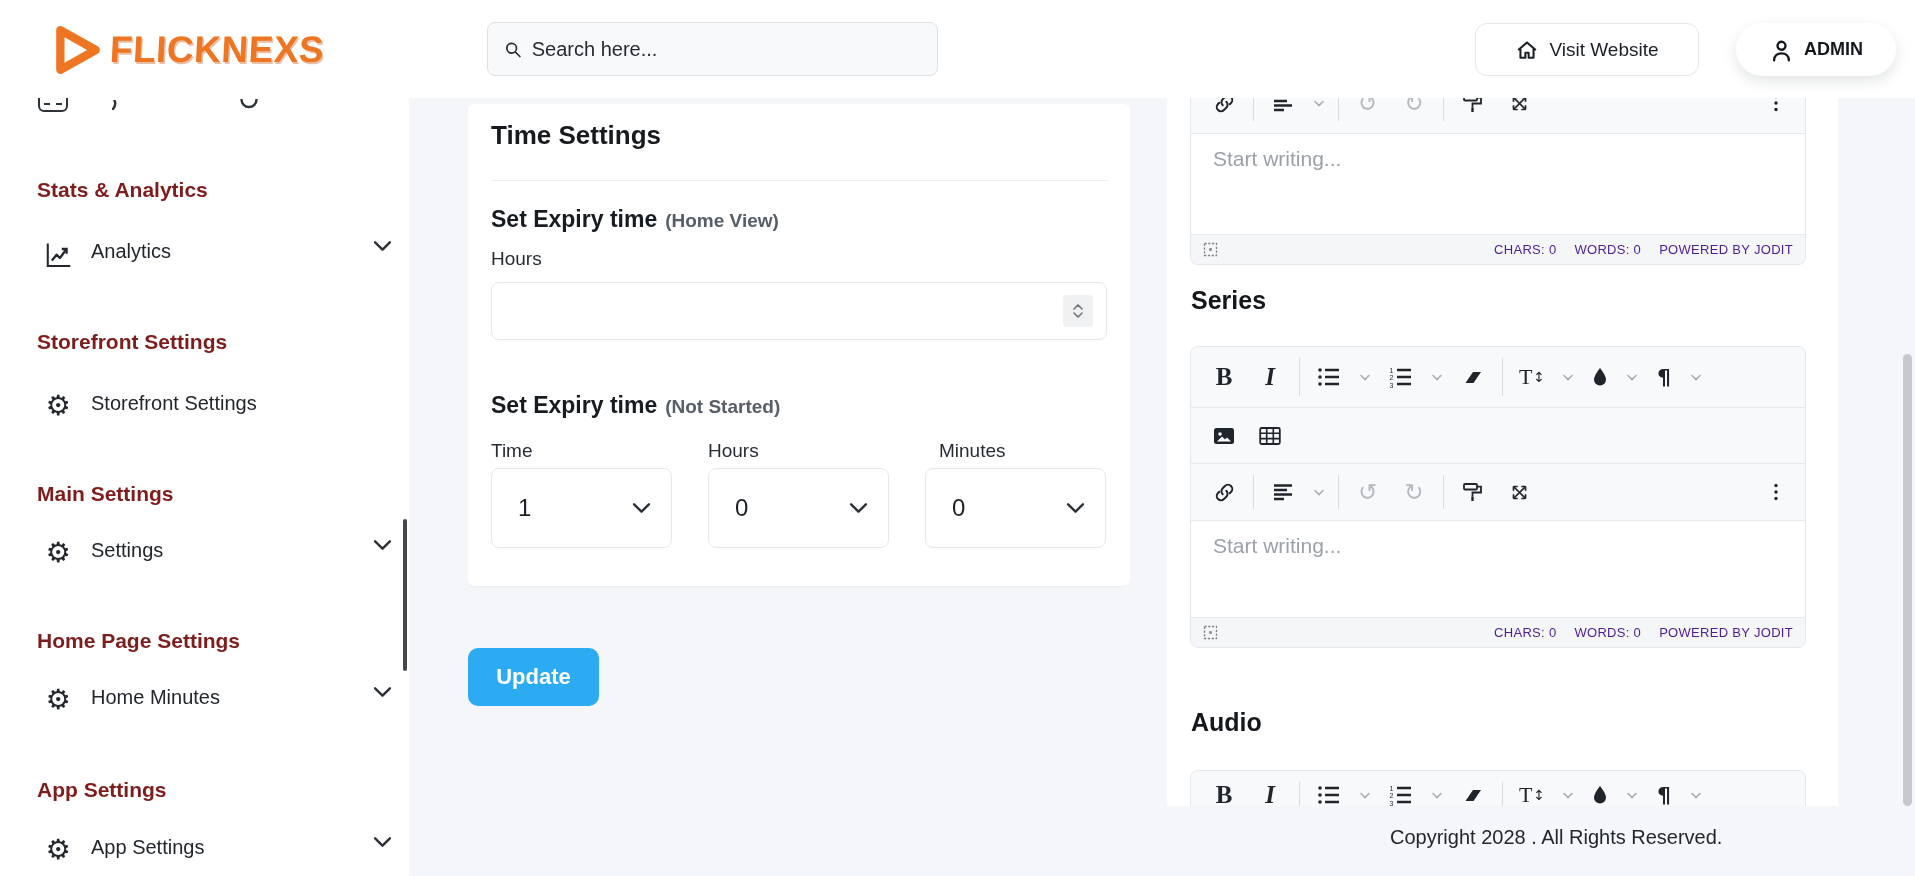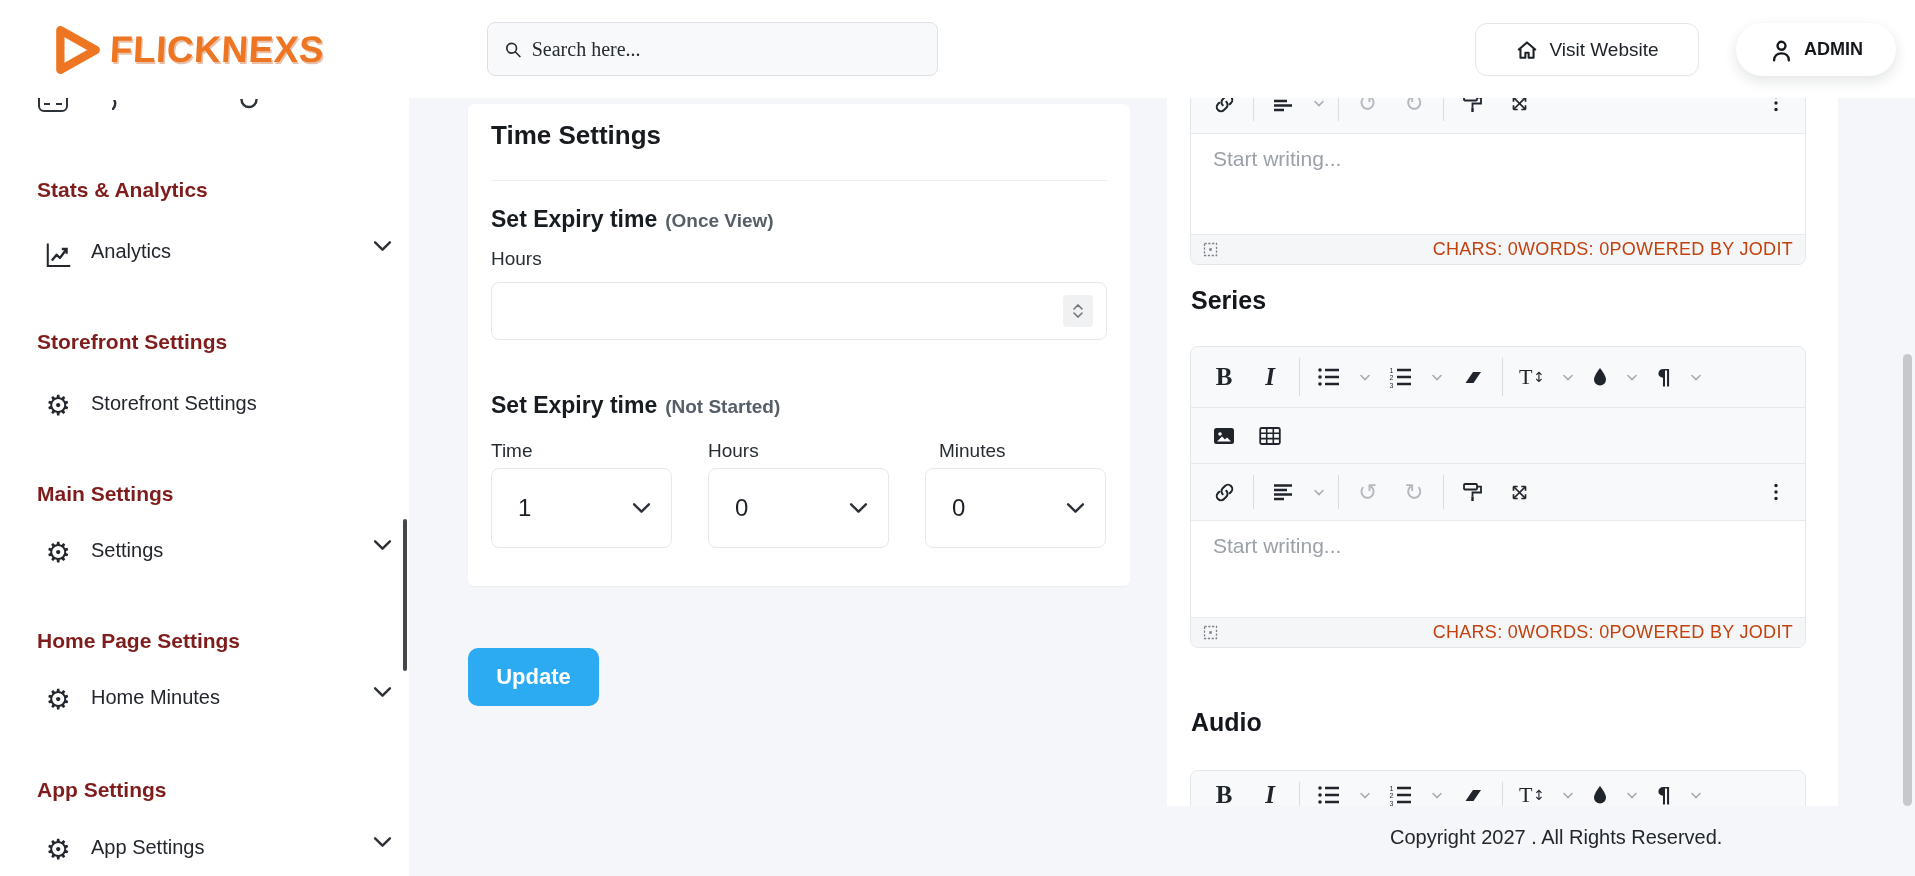--- a/index.html
+++ b/index.html
@@ -5,21 +5,21 @@
   * { margin:0; padding:0; box-sizing:border-box; }
   html,body { width:1915px; height:876px; }
   body { font-family:"Liberation Sans","DejaVu Sans",sans-serif; background:#f4f6f9; overflow:hidden; }
   .page { position:relative; width:1915px; height:876px; background:#f4f6f9; overflow:hidden; }
 
   
   .header { position:absolute; left:0; top:0; width:1915px; height:98px; background:#fff; z-index:40; }
   .logo { position:absolute; left:52px; top:21px; height:58px; display:flex; align-items:center; gap:8px; cursor:pointer; }
   .brand { font-size:37px; font-weight:800; color:#ee7623; letter-spacing:0.5px; transform:skewX(-3deg); text-shadow:1.5px 2px 0 rgba(186,74,9,0.35); white-space:nowrap; }
   .search { position:absolute; left:487px; top:22px; width:451px; height:54px; background:#f8f9fb; border:1px solid #dde1e6; border-radius:8px; display:flex; align-items:center; padding:0 16px; gap:10px; }
-  .search input { border:none; outline:none; background:transparent; font-size:20px; color:#22272e; width:100%; font-family:Liberation Serif, serif; }
+  .search input { border:none; outline:none; background:transparent; font-size:20px; color:#22272e; width:100%; font-family:Liberation Sans, sans-serif; }
   .search input::placeholder { color:#262b31; opacity:1; }
   .hbtn { position:absolute; top:23px; height:53px; background:#fff; display:flex; align-items:center; justify-content:center; gap:10px; cursor:pointer; white-space:nowrap; }
   .visit { left:1475px; width:224px; border:1px solid #e3e7ea; border-radius:12px; font-size:19px; color:#1c2127; }
   .admin { left:1736px; width:160px; border:none; border-radius:27px; box-shadow:0 5px 14px rgba(20,30,45,0.12); font-size:18px; font-weight:700; color:#14181d; }
 
   
   .sidebar { position:absolute; left:0; top:98px; width:409px; height:778px; background:#fff; z-index:30; }
   .partial-row { position:absolute; left:0; top:0; width:100%; height:40px; overflow:hidden; cursor:pointer; }
   .pfrag-icon { position:absolute; left:38px; top:-14px; width:30px; height:28px; border:2px solid #2e3339; border-radius:6px; }
   .pfrag-dash { position:absolute; left:4px; bottom:5px; width:18px; border-top:2px dashed #2e3339; }
@@ -67,21 +67,21 @@
   .gB { font-family:"Liberation Serif","DejaVu Serif",serif; font-size:25px; font-weight:700; color:#1f252b; }
   .gI { font-family:"Liberation Serif","DejaVu Serif",serif; font-size:25px; font-style:italic; font-weight:600; color:#1f252b; }
   .gT { font-family:"Liberation Serif","DejaVu Serif",serif; font-size:22px; color:#1f252b; }
   .gTa { font-family:"DejaVu Sans",sans-serif; font-size:14px; color:#1f252b; margin-left:1px; }
   .gP { font-family:"DejaVu Sans",sans-serif; font-size:22px; font-weight:700; color:#1f252b; }
   .gU { font-family:"DejaVu Sans",sans-serif; font-size:23px; color:#b5bac0; }
   .jcontent { position:relative; background:#fff; }
   .jcontent .ph { position:absolute; left:22px; top:13px; font-size:21px; color:#9aa1a9; }
   .jstatus { height:30px; background:#f5f6f8; border-top:1px solid #e7eaec; display:flex; align-items:center; padding:0 12px; }
   .jstatus .spacer { flex:1; }
-  .stat { font-size:18px; color:#c2410c; letter-spacing:0.3px; white-space:nowrap; }
+  .stat { font-size:13px; color:#4c1d95; letter-spacing:0.3px; margin-left:18px; white-space:nowrap; }
   .rsz { display:flex; align-items:center; cursor:nwse-resize; }
 
   
   .copyright { position:absolute; left:1390px; top:826px; font-size:20px; color:#22272e; white-space:nowrap; }
   .pg-scroll { position:absolute; left:1903px; top:354px; width:9px; height:452px; background:#c5c9ce; border-radius:4.5px; cursor:grab; z-index:50; }
 </style>
 </head>
 <body>
 
 <svg width="0" height="0" style="position:absolute" aria-hidden="true">
@@ -294,21 +294,21 @@
     </div>
 
     <div class="sb-scroll"></div>
   </aside>
 
   <div class="card">
     <div class="card-title">Time Settings</div>
     <div class="card-div"></div>
 
     <div class="sec-head" style="top:102px">
-      <span>Set Expiry time</span><span class="sec-qual">(Once View)</span>
+      <span>Set Expiry time</span><span class="sec-qual">(Home View)</span>
     </div>
     <div class="fld-label" style="left:23px;top:144px">Hours</div>
     <div class="numwrap">
       <input type="text" value="" style="">
       <div class="spinner">
         <svg width="10" height="6">
             <use href="#ic-caret-up"></use>
           </svg>
         <svg width="10" height="6">
             <use href="#ic-caret-dn"></use>
@@ -589,17 +589,17 @@
         <span class="tb nar gP" style="height:26px">¶</span>
         <span class="tch" style="height:26px">
             <svg width="10" height="7">
               <use href="#ic-chev-sm"></use>
             </svg>
           </span>
       </div>
     </div>
   </div>
 
-  <div class="copyright">Copyright 2027 . All Rights Reserved.</div>
+  <div class="copyright">Copyright 2028 . All Rights Reserved.</div>
 
   <div class="pg-scroll"></div>
 
 </div>
 
 </body></html>

